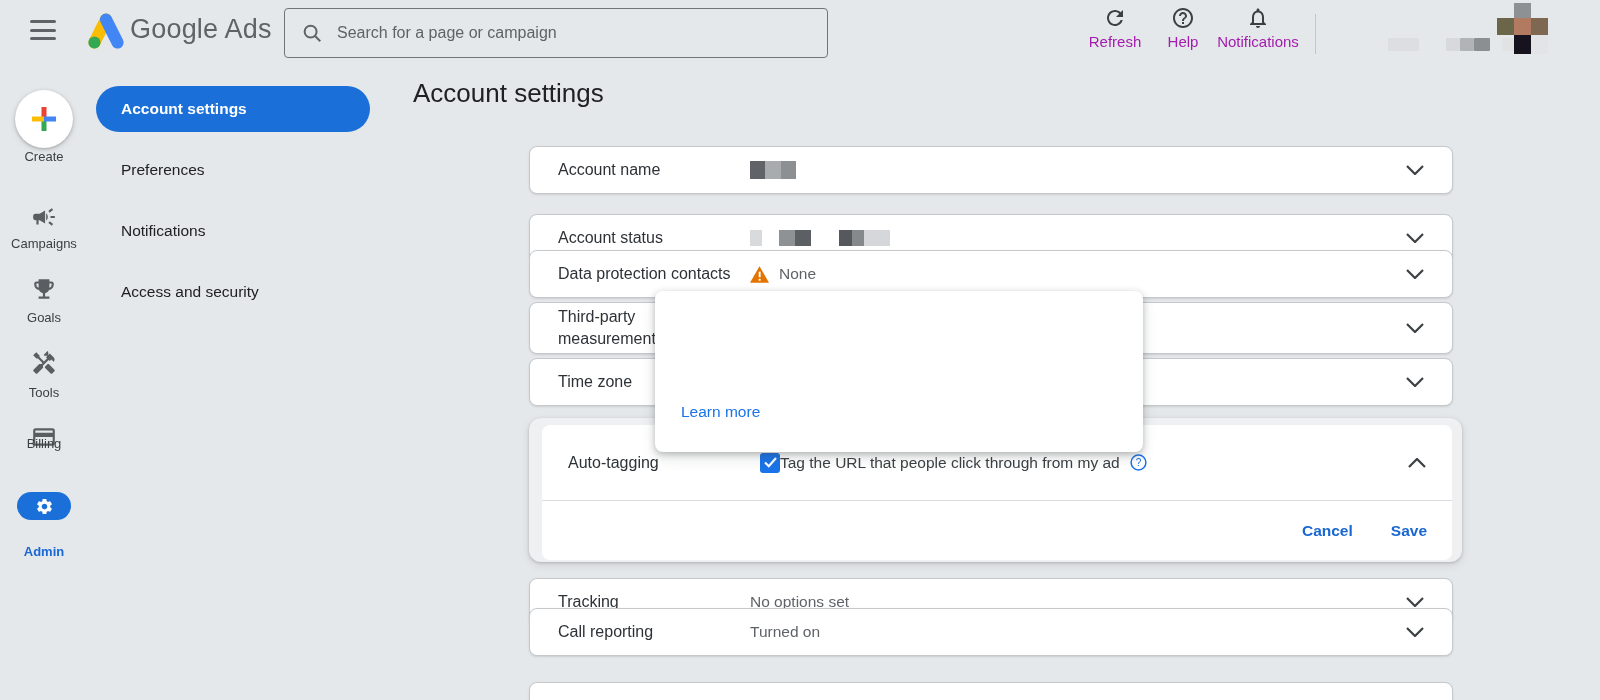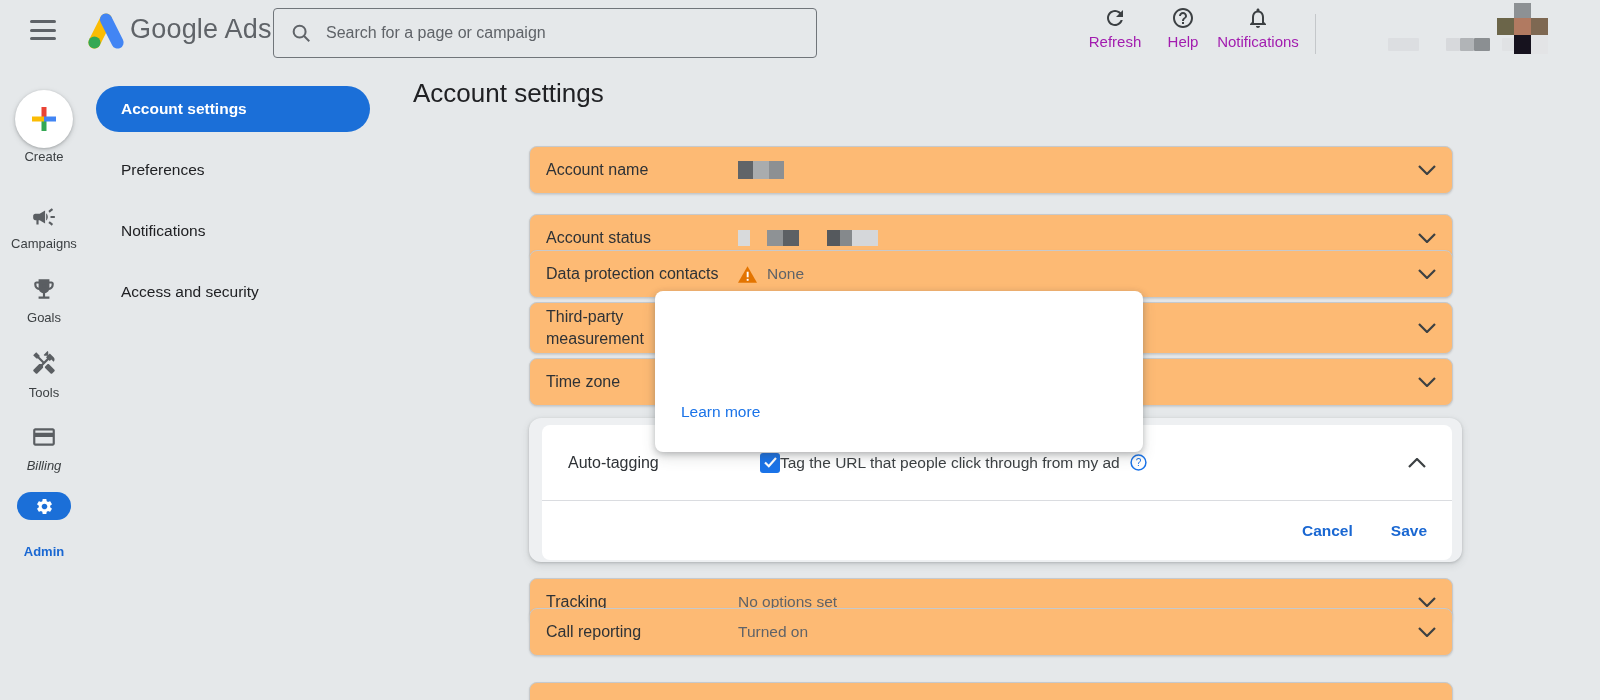--- a/index.html
+++ b/index.html
@@ -11,21 +11,21 @@
     -webkit-font-smoothing:antialiased;
   }
   .abs{position:absolute;}
 
   
   .hamburger{left:30px;top:20px;width:26px;height:20px;display:flex;flex-direction:column;justify-content:space-between;cursor:pointer;}
   .hamburger span{display:block;height:3px;border-radius:1.5px;background:#5f6368;}
   .logo-mark{left:84px;top:10px;}
   .logo-text{left:130px;top:14px;font-size:27px;color:#5f6368;letter-spacing:.2px;}
   .searchbox{
-    left:273px;top:8px;width:544px;height:50px;box-sizing:border-box;
+    left:284px;top:8px;width:544px;height:50px;box-sizing:border-box;
     border:1px solid #70757a;border-radius:4px;display:flex;align-items:center;padding-left:16px;
   }
   .searchbox svg{flex:0 0 auto;}
   .searchbox input{
     border:none;outline:none;background:transparent;margin-left:12px;flex:1;
     font-family:"Liberation Sans",sans-serif;font-size:16px;color:#3c4043;
   }
   .searchbox input::placeholder{color:#5f6368;opacity:1;}
   .top-action{top:6px;display:flex;flex-direction:column;align-items:center;cursor:pointer;}
   .top-action .lbl{font-size:15px;color:#a21caf;margin-top:3px;white-space:nowrap;}
@@ -50,24 +50,24 @@
   .subnav-pill{
     left:96px;top:86px;width:274px;height:46px;border-radius:23px;background:#1b6fd8;
     display:flex;align-items:center;padding-left:25px;box-sizing:border-box;
     color:#fff;font-size:15.5px;font-weight:bold;cursor:pointer;
   }
   .subnav-item{left:121px;font-size:15.5px;color:#202124;cursor:pointer;white-space:nowrap;}
 
   
   .page-title{left:413px;top:78px;font-size:26px;color:#202124;}
   .card{
-    left:529px;width:924px;height:48px;box-sizing:border-box;background:#fdba74;
+    left:529px;width:924px;height:48px;box-sizing:border-box;background:#ffffff;
     border:1px solid #c6c9cc;border-radius:8px;
     box-shadow:0 1px 2px rgba(60,64,67,.15);
-    display:flex;align-items:center;padding:0 16px;cursor:pointer;
+    display:flex;align-items:center;padding:0 28px;cursor:pointer;
   }
   .row-label{font-size:16px;font-weight:500;color:#2e3236;min-width:192px;box-sizing:border-box;padding-right:14px;}
   .row-value{font-size:15.5px;color:#5f6368;display:flex;align-items:center;}
   .chev{margin-left:auto;display:flex;align-items:center;}
   .warn{margin-right:10px;display:flex;}
 
   
   .at-outer{
     left:529px;top:418px;width:933px;height:144px;background:#eef0f2;border-radius:12px;
     box-shadow:0 1px 3px rgba(60,64,67,.25),0 3px 8px rgba(60,64,67,.12);
@@ -193,21 +193,21 @@
     <path d="M21.67 18.17l-5.3-5.3h-.99l-2.54 2.54v.99l5.3 5.3c.39.39 1.02.39 1.41 0l2.12-2.12c.39-.39.39-1.03 0-1.41zM17.34 10.19l1.41-1.41 2.12 2.12c1.17-1.17 1.17-3.07 0-4.24l-3.54-3.54-1.41 1.41V1.71l-.7-.71-3.54 3.54.71.71h2.83l-1.41 1.41 1.06 1.06-2.89 2.89-4.13-4.13V5.06L4.83 2.04 2 4.87 5.03 7.9h1.41l4.13 4.13-.85.85H7.6l-5.3 5.3c-.39.39-.39 1.02 0 1.41l2.12 2.12c.39.39 1.02.39 1.41 0l5.3-5.3v-2.12l5.17-5.17 1.04 1.07z"></path>
   </svg>
 </div>
 <div class="abs rail-label" style="top:385px;">Tools</div>
 
 <div class="abs rail-icon" style="top:424px;">
   <svg width="26" height="26" viewBox="0 0 24 24" fill="#5a5e62">
     <path d="M20,4H4C2.89,4,2.01,4.89,2.01,6L2,18c0,1.11,0.89,2,2,2h16c1.11,0,2-0.89,2-2V6C22,4.89,21.11,4,20,4z M20,18H4v-6h16 V18z M20,8H4V6h16V8z"></path>
   </svg>
 </div>
-<div class="abs rail-label" style="top:458px;font-style:italic;">Billing</div>
+<div class="abs rail-label" style="top:436px;">Billing</div>
 
 <div class="abs admin-pill">
   <svg width="19" height="19" viewBox="0 0 24 24" fill="#ffffff">
     <path d="M19.14,12.94c0.04-0.3,0.06-0.61,0.06-0.94c0-0.32-0.02-0.64-0.07-0.94l2.03-1.58c0.18-0.14,0.23-0.41,0.12-0.61 l-1.92-3.32c-0.12-0.22-0.37-0.29-0.59-0.22l-2.39,0.96c-0.5-0.38-1.03-0.7-1.62-0.94L14.4,2.81c-0.04-0.24-0.24-0.41-0.48-0.41 h-3.84c-0.24,0-0.43,0.17-0.47,0.41L9.25,5.35C8.66,5.59,8.12,5.92,7.63,6.29L5.24,5.33c-0.22-0.08-0.47,0-0.59,0.22L2.74,8.87 C2.62,9.08,2.66,9.34,2.86,9.48l2.03,1.58C4.84,11.36,4.8,11.69,4.8,12s0.02,0.64,0.07,0.94l-2.03,1.58 c-0.18,0.14-0.23,0.41-0.12,0.61l1.92,3.32c0.12,0.22,0.37,0.29,0.59,0.22l2.39-0.96c0.5,0.38,1.03,0.7,1.62,0.94l0.36,2.54 c0.05,0.24,0.24,0.41,0.48,0.41h3.84c0.24,0,0.44-0.17,0.47-0.41l0.36-2.54c0.59-0.24,1.13-0.56,1.62-0.94l2.39,0.96 c0.22,0.08,0.47,0,0.59-0.22l1.92-3.32c0.12-0.22,0.07-0.47-0.12-0.61L19.14,12.94z M12,15.6c-1.98,0-3.6-1.62-3.6-3.6 s1.62-3.6,3.6-3.6s3.6,1.62,3.6,3.6S13.98,15.6,12,15.6z"></path>
   </svg>
 </div>
 <div class="abs rail-label admin" style="top:524px;margin-top:20px;">Admin</div>
 
 <div class="abs subnav-pill">
   <span>Account settings</span>

